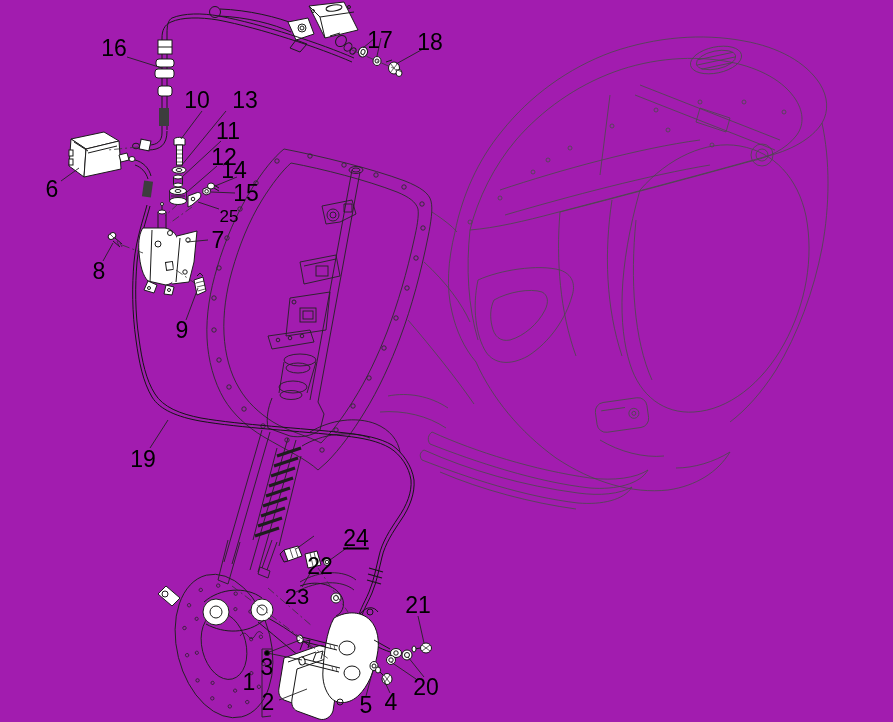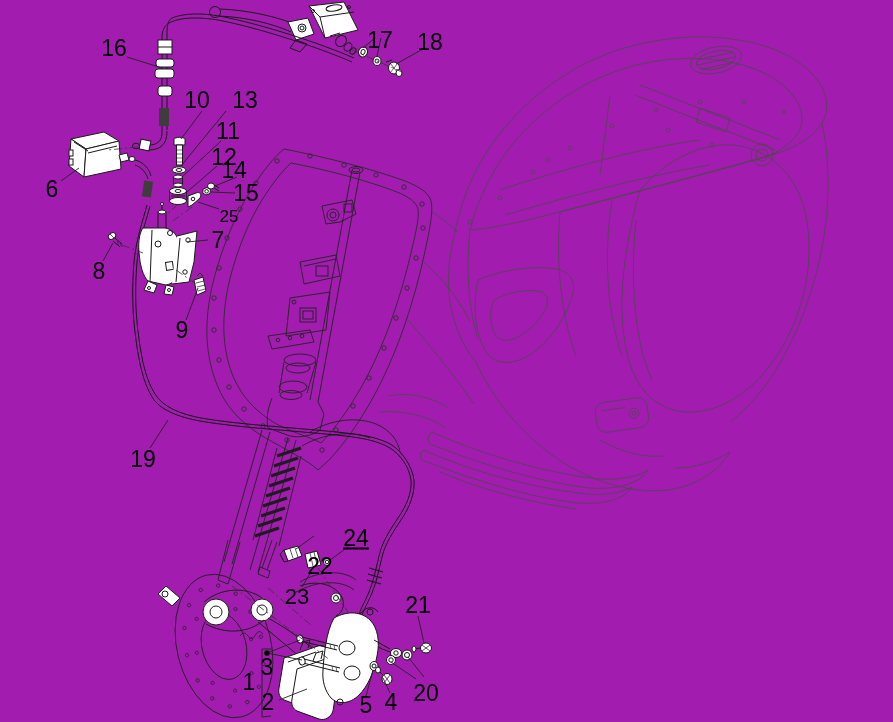--- a/index.html
+++ b/index.html
@@ -497,20 +497,20 @@
       <span class="callout" style="left: 229px; top: 216px; color: rgb(0, 0, 0); font-size: 17px;">25</span>
       <span class="callout" style="left: 52px; top: 189px; color: rgb(0, 0, 0); font-size: 23px;">6</span>
       <span class="callout" style="left: 218px; top: 240px; color: rgb(0, 0, 0); font-size: 23px;">7</span>
       <span class="callout" style="left: 99px; top: 271px; color: rgb(0, 0, 0); font-size: 23px;">8</span>
       <span class="callout" style="left: 182px; top: 330px; color: rgb(0, 0, 0); font-size: 23px;">9</span>
       <span class="callout" style="left: 143px; top: 459px; color: rgb(0, 0, 0); font-size: 23px;">19</span>
       <span class="callout" style="left: 320px; top: 526px; color: rgb(0, 0, 0); font-size: 23px; margin-top: 40px;">22</span>
       <span class="callout" style="left: 356px; top: 538px; color: rgb(0, 0, 0); font-size: 23px; text-decoration: underline;">24</span>
       <span class="callout" style="left: 297px; top: 597px; color: rgb(0, 0, 0); font-size: 22px;">23</span>
       <span class="callout" style="left: 418px; top: 605px; color: rgb(0, 0, 0); font-size: 23px;">21</span>
-      <span class="callout" style="left: 426px; top: 687px; color: rgb(0, 0, 0); font-size: 23px; margin-top: 6px;">20</span>
+      <span class="callout" style="left: 426px; top: 687px; color: rgb(0, 0, 0); font-size: 23px;">20</span>
       <span class="callout" style="left: 249px; top: 682px; color: rgb(0, 0, 0); font-size: 23px;">1</span>
       <span class="callout" style="left: 267px; top: 667px; color: rgb(0, 0, 0); font-size: 23px;">3</span>
       <span class="callout" style="left: 268px; top: 702px; color: rgb(0, 0, 0); font-size: 23px;">2</span>
       <span class="callout" style="left: 366px; top: 705px; color: rgb(0, 0, 0); font-size: 23px;">5</span>
       <span class="callout" style="left: 391px; top: 702px; color: rgb(0, 0, 0); font-size: 23px;">4</span>
     </div>
 </div>
 
 </body></html>

